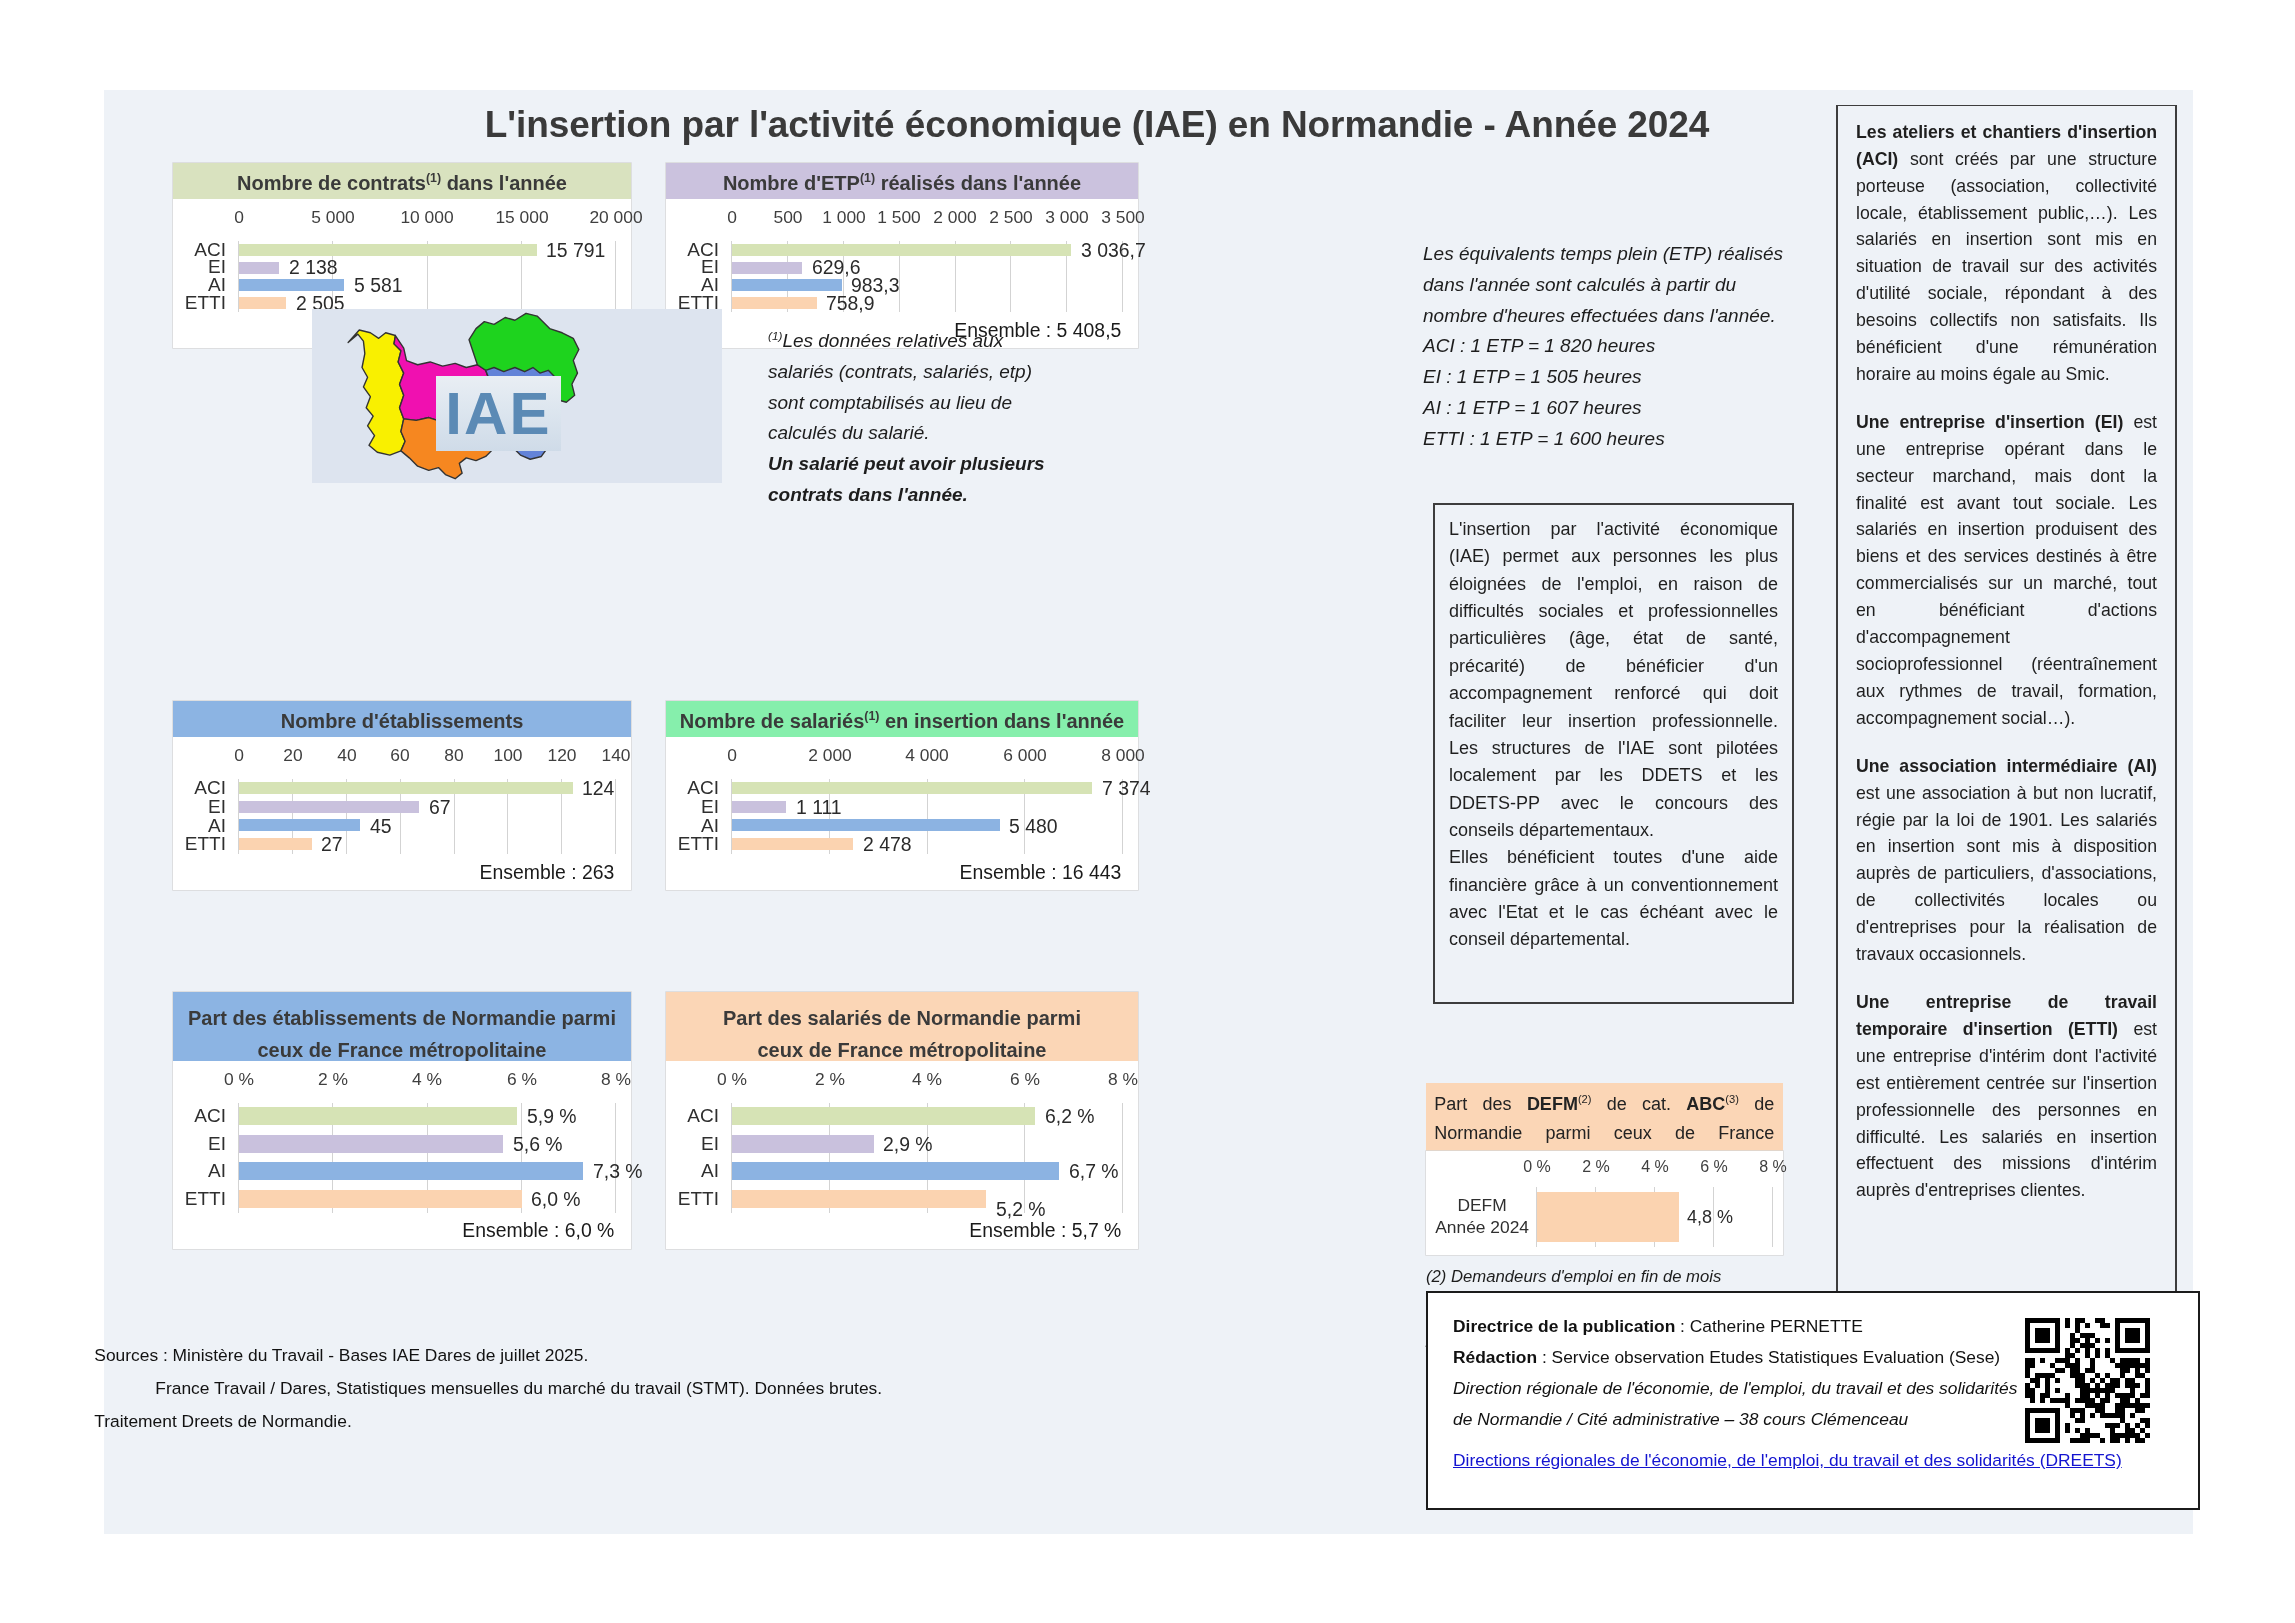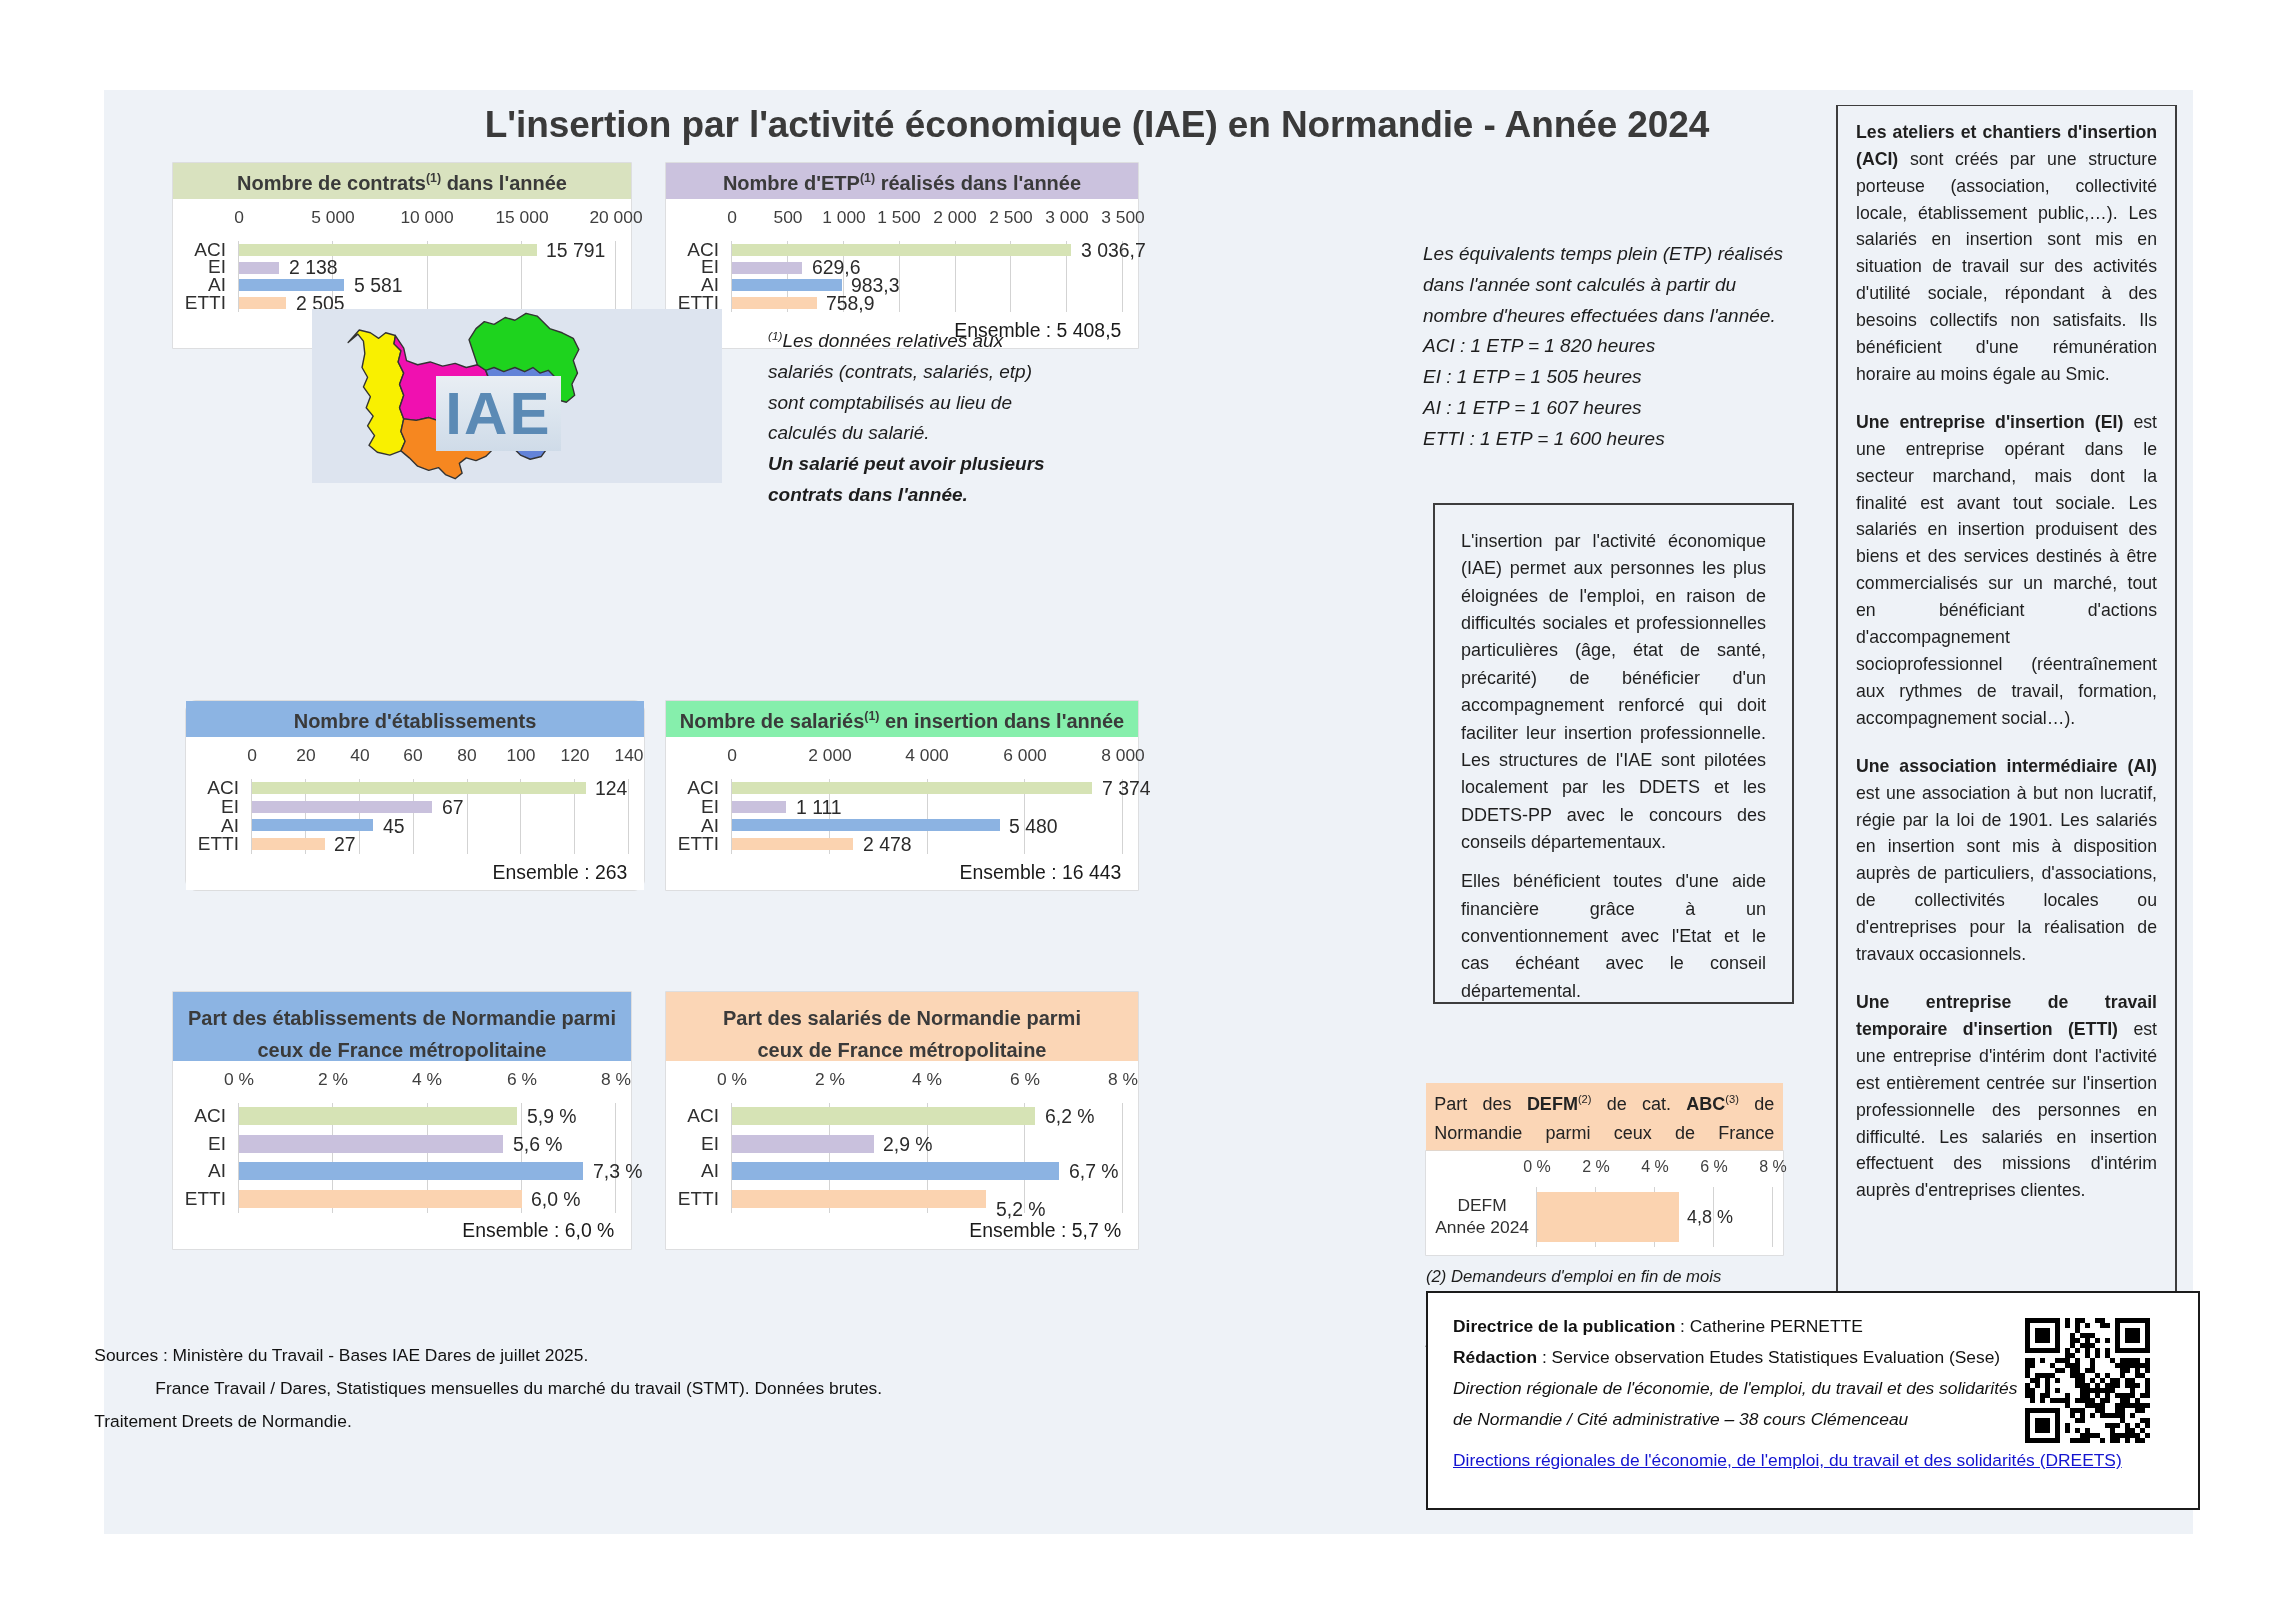--- a/index.html
+++ b/index.html
@@ -28,21 +28,21 @@
 
   
   #mapblock{position:absolute;background:#dde4ef;}
   #mapsvg{position:absolute;left:0;top:0;}
   #iaebadge{position:absolute;display:flex;align-items:center;justify-content:center;
     background:linear-gradient(180deg,#e9eef4 0%,#dde6ef 45%,#cfdbe8 100%);
     font-size:60px;font-weight:bold;color:#5b8ab5;letter-spacing:2.1px;}
 
   
   #descbox{position:absolute;background:#eef2f7;border:2.1px solid #3d3d3d;}
-  #descbox p{margin:12px;font-size:18px;line-height:1.52;text-align:justify;color:#1f1f1f;}
+  #descbox p{margin:0;font-size:18px;line-height:1.52;text-align:justify;color:#1f1f1f;}
 
   
   #sidebar{position:absolute;border-left:2.8px solid #3d3d3d;border-right:2.8px solid #3d3d3d;
     border-top:1.4px solid #3d3d3d;border-bottom:1.4px solid #3d3d3d;padding:12.5px 18px 7px 18px;background:#eef2f7;}
   #sidebar p{margin:0 0 21px 0;font-size:17.7px;line-height:1.52;text-align:justify;color:#1f1f1f;}
   #sidebar b{font-weight:bold;}
 
   
   #defm-head{position:absolute;background:#fbd6b6;font-size:18px;color:#232323;line-height:1.6;padding:7px 8.3px;text-align:justify;}
   #defm-head b{font-weight:bold;}
@@ -123,21 +123,21 @@
           <div class="bar-value" style="left: 146px; top: 68px;">629,6</div>
           <div class="cat-label" style="left: 53px; top: 86px;">AI</div>
           <div class="bar" style="left: 66px; top: 80px; width: 110px; height: 11.8px; background: rgb(140, 179, 226);"></div>
           <div class="bar-value" style="left: 185px; top: 86px;">983,3</div>
           <div class="cat-label" style="left: 53px; top: 104px;">ETTI</div>
           <div class="bar" style="left: 66px; top: 98px; width: 85px; height: 11.8px; background: rgb(251, 211, 176);"></div>
           <div class="bar-value" style="left: 160px; top: 104px;">758,9</div>
           <div class="ensemble" style="right: 16.7px; bottom: 5.6px;">Ensemble : 5 408,5</div>
         </div>
       </div>
-      <div class="panel" style="left: 82px; top: 611px; width: 458px; height: 189px; border-radius: 10px;">
+      <div class="panel" style="left: 69px; top: 611px; width: 458px; height: 189px;">
         <div class="panel-head" style="background: rgb(140, 180, 227); height: 23.6px;"><span>Nombre d'établissements</span><span></span></div>
         <div class="plot" style="position: absolute; left: 0px; top: 36px; width: 458px; height: 153px;">
           <div class="tick-label" style="left: 66px; top: 8.3px;">0</div>
           <div class="gridline" style="left: 65px; top: 42px; height: 75px;"></div>
           <div class="tick-label" style="left: 120px; top: 8.3px;">20</div>
           <div class="gridline" style="left: 119px; top: 42px; height: 75px;"></div>
           <div class="tick-label" style="left: 174px; top: 8.3px;">40</div>
           <div class="gridline" style="left: 173px; top: 42px; height: 75px;"></div>
           <div class="tick-label" style="left: 227px; top: 8.3px;">60</div>
           <div class="gridline" style="left: 227px; top: 42px; height: 75px;"></div>

